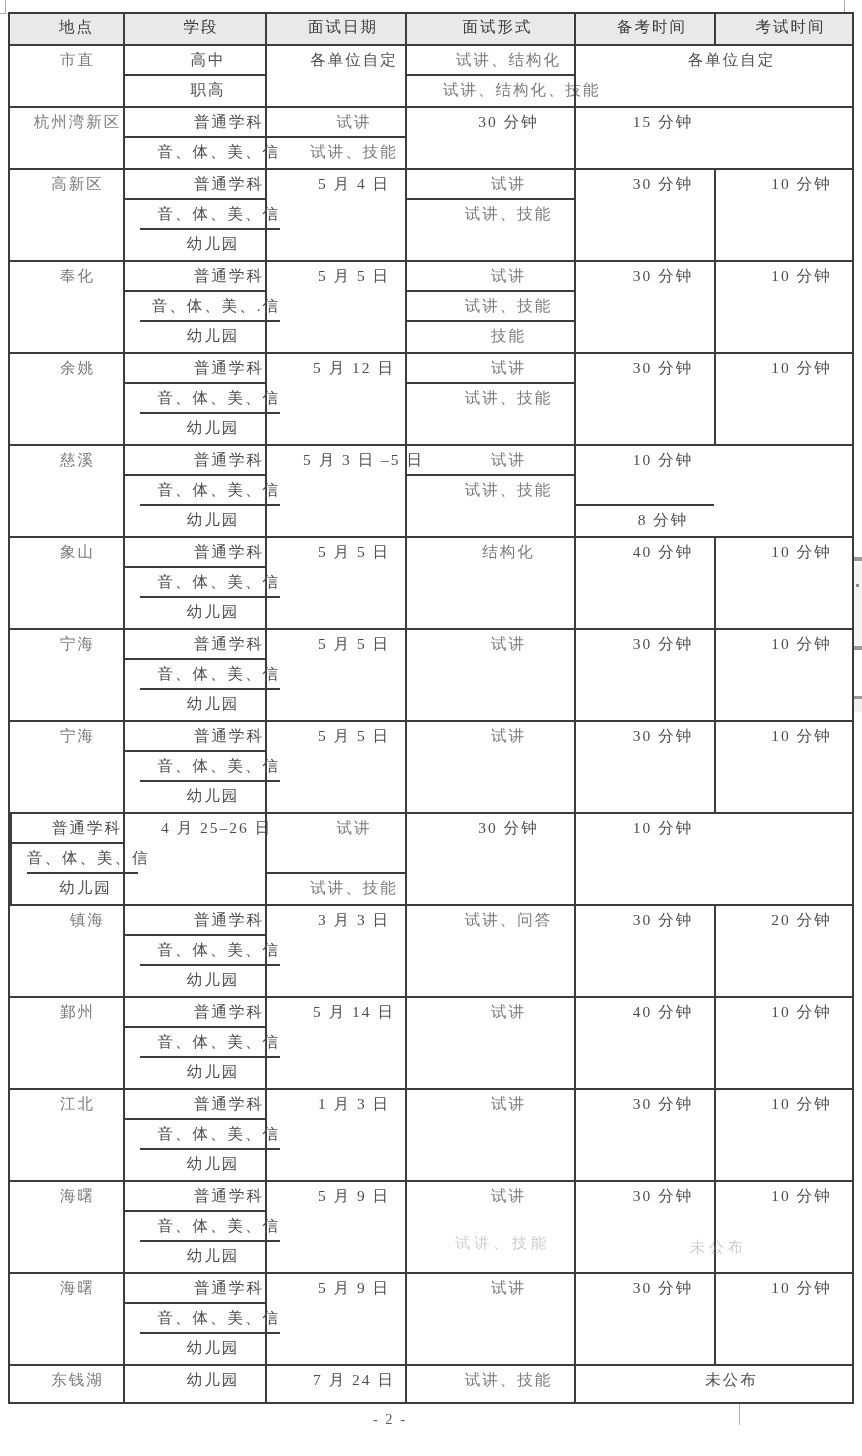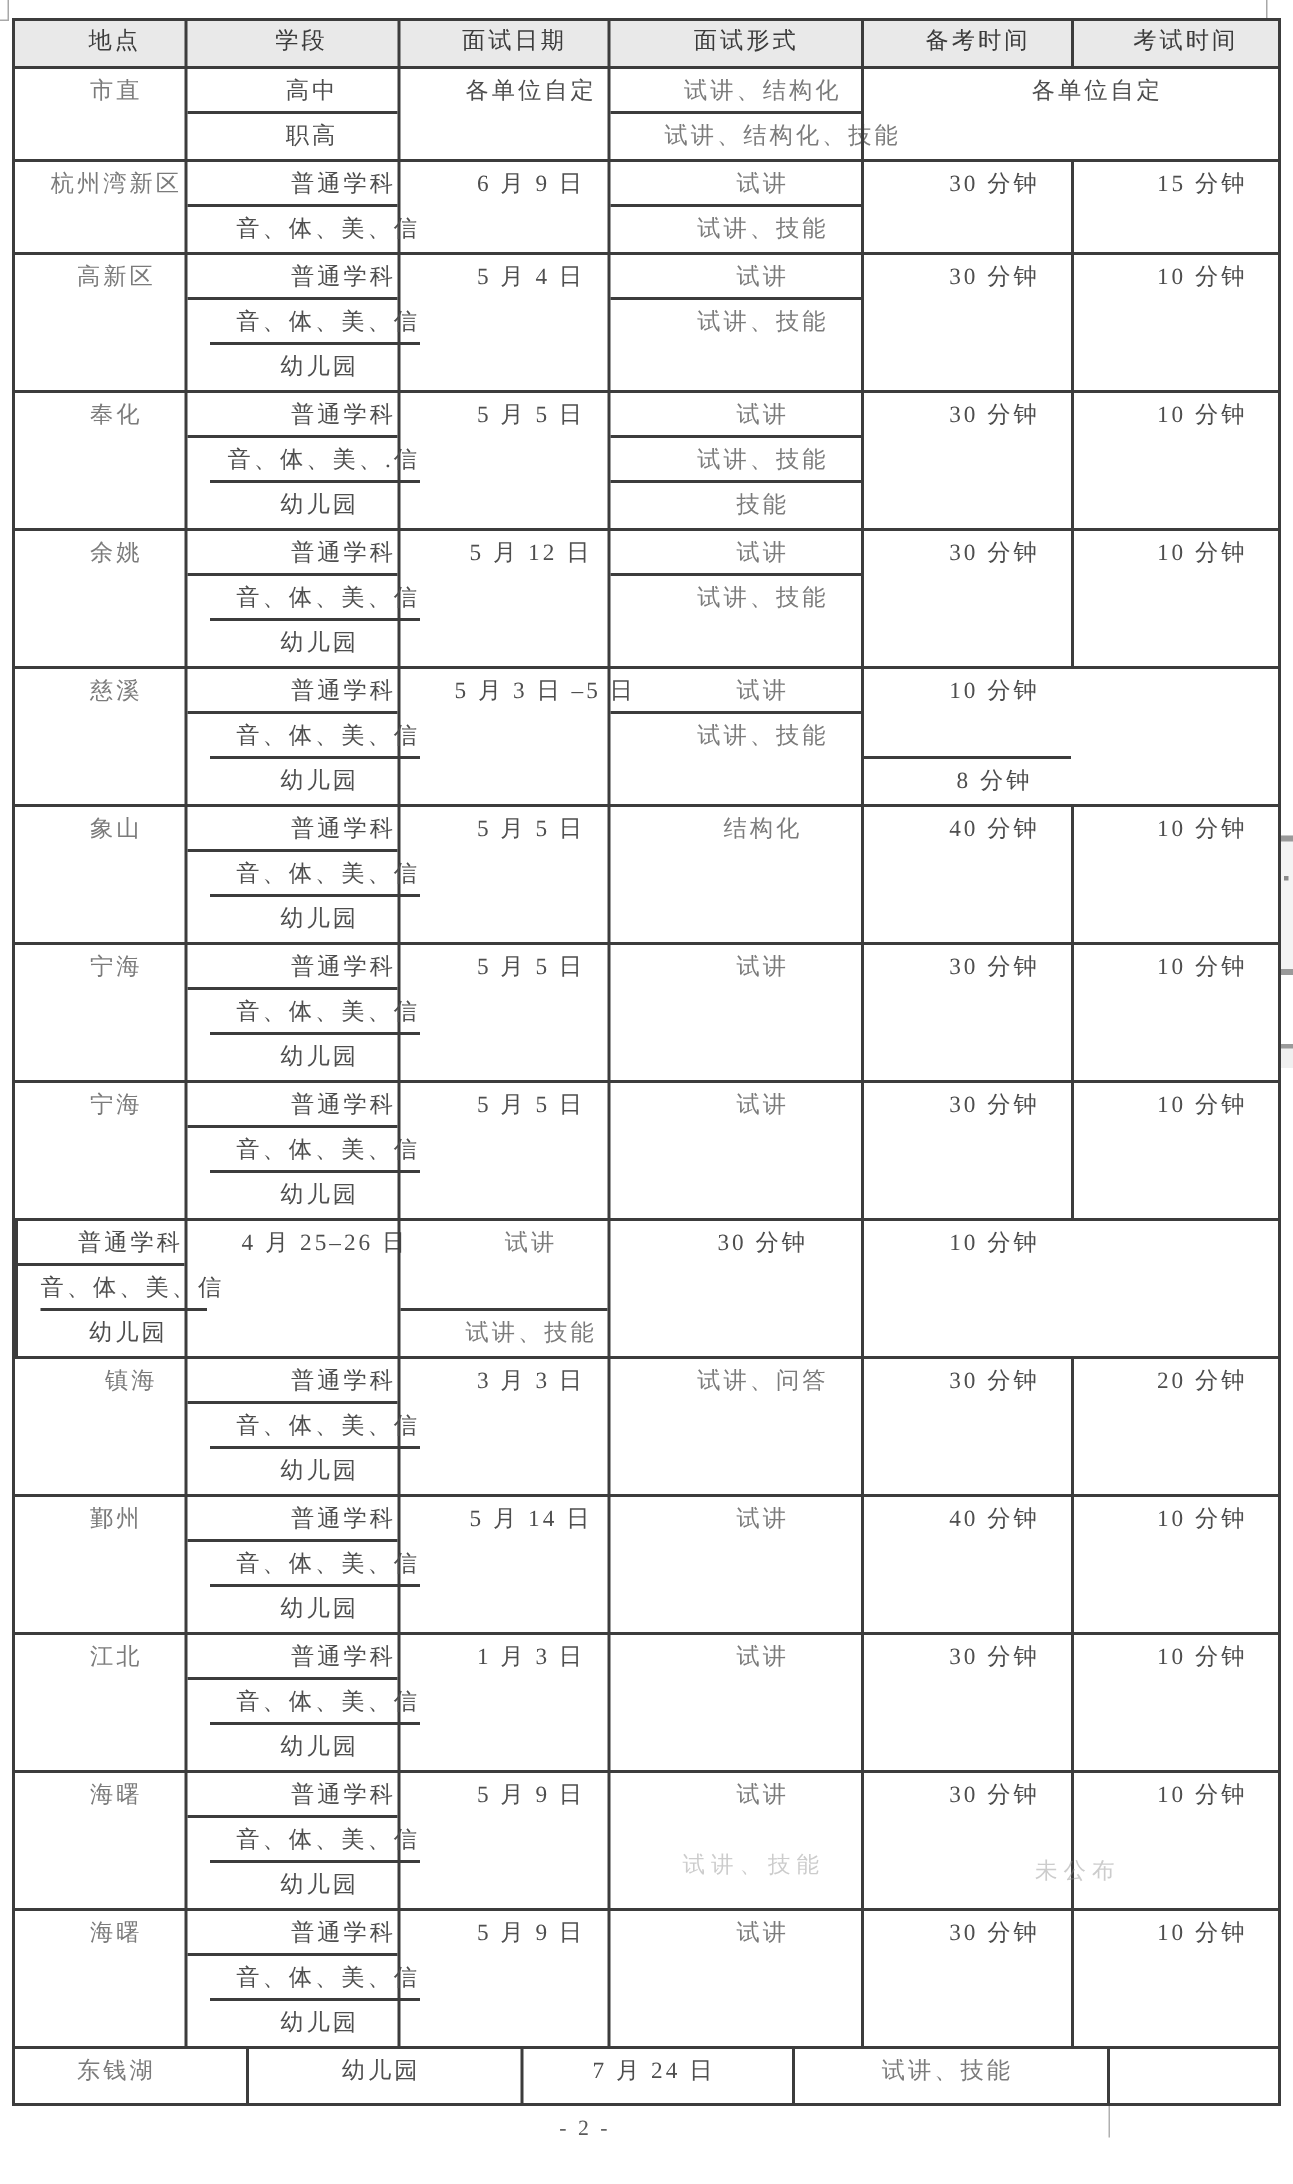--- a/index.html
+++ b/index.html
@@ -98,23 +98,20 @@
     </div>
     <div class="grp" style="height: 60px;">
       <div class="cell first">
         <div class="entry loc-entry lite" style="height: 60px;">杭州湾新区</div>
       </div>
       <div class="cell ">
         <div class="entry stage-flush" style="height: 30px;">普通学科</div>
         <div class="entry stage-overflow" style="height: 30px;">音、体、美、信</div>
       </div>
       <div class="cell ">
-        <div class="entry " style="height: 60px;">6 月 9 日</div>
-      </div>
-      <div class="cell ">
         <div class="entry lite" style="height: 30px;">试讲</div>
         <div class="entry lite" style="height: 30px;">试讲、技能</div>
       </div>
       <div class="cell ">
         <div class="entry " style="height: 60px;">30 分钟</div>
       </div>
       <div class="cell ">
         <div class="entry " style="height: 60px;">15 分钟</div>
       </div>
     </div>
@@ -398,21 +395,21 @@
       <div class="cell ">
         <div class="entry lite" style="height: 90px;">试讲</div>
       </div>
       <div class="cell ">
         <div class="entry " style="height: 90px;">30 分钟</div>
       </div>
       <div class="cell ">
         <div class="entry " style="height: 90px;">10 分钟</div>
       </div>
     </div>
-    <div class="grp" style="height: 36px; gap: 41px;">
+    <div class="grp" style="height: 36px;">
       <div class="cell first">
         <div class="entry loc-entry lite" style="height: 36px;">东钱湖</div>
       </div>
       <div class="cell ">
         <div class="entry " style="height: 36px;">幼儿园</div>
       </div>
       <div class="cell ">
         <div class="entry " style="height: 36px;">7 月 24 日</div>
       </div>
       <div class="cell ">

